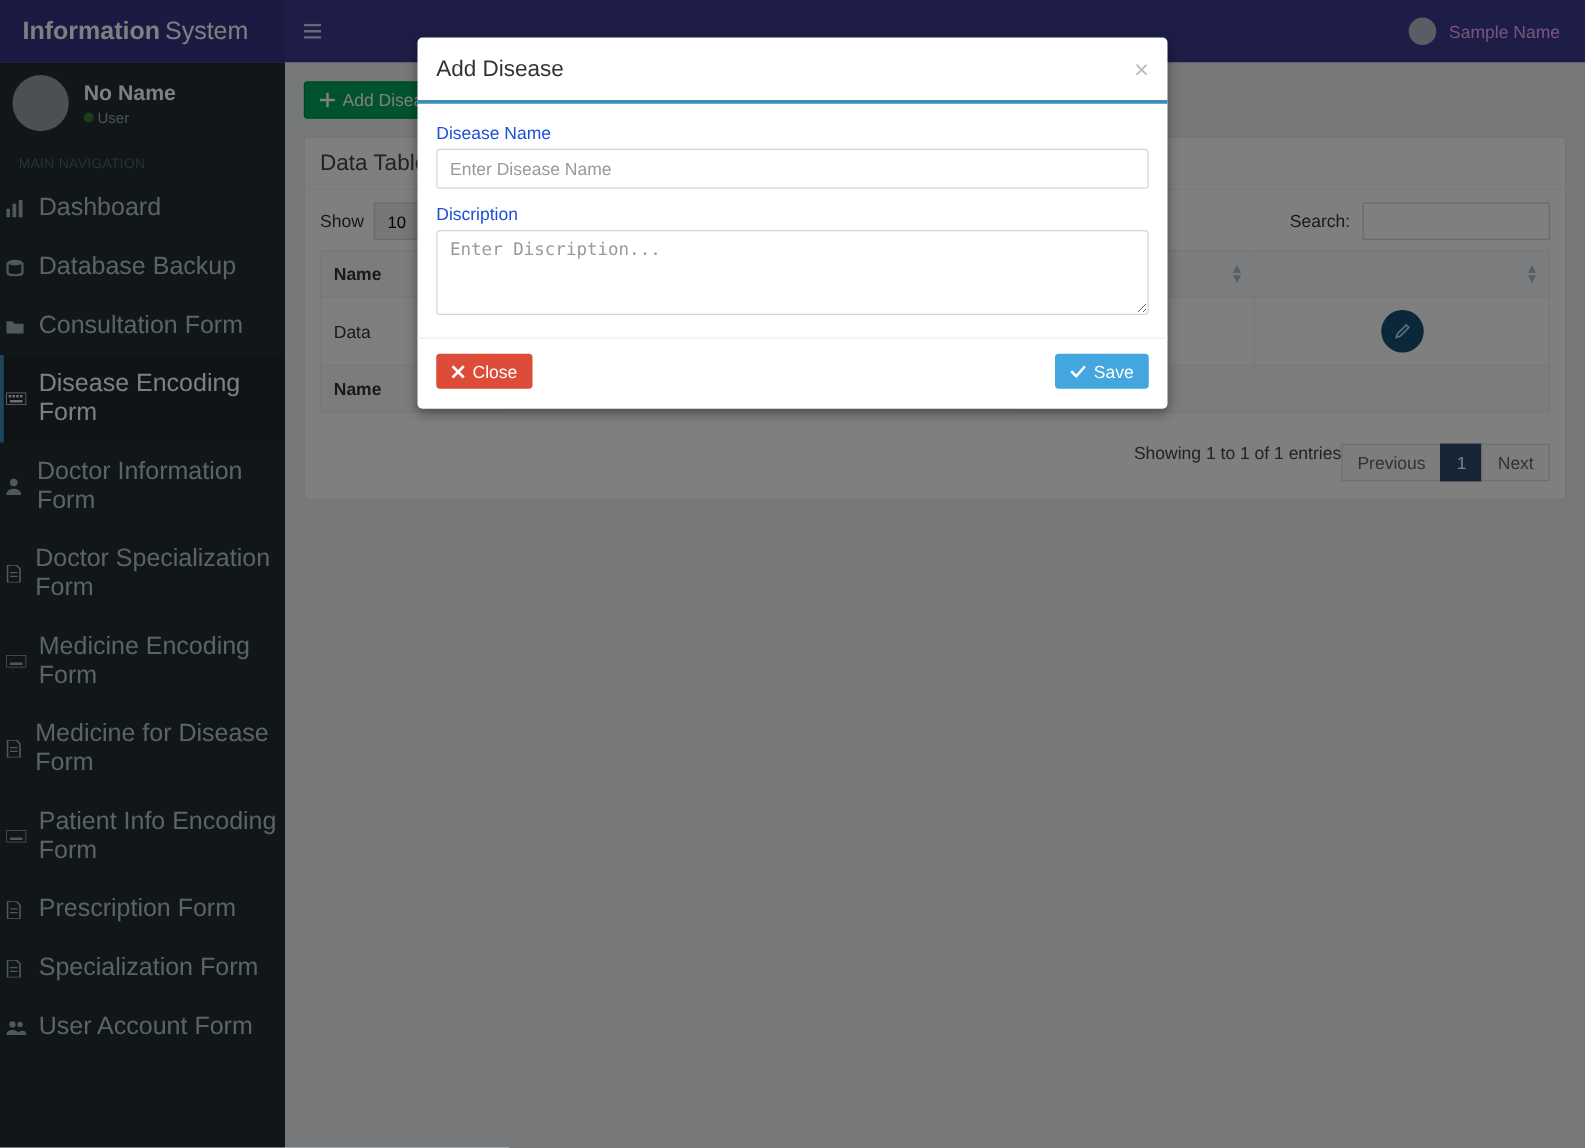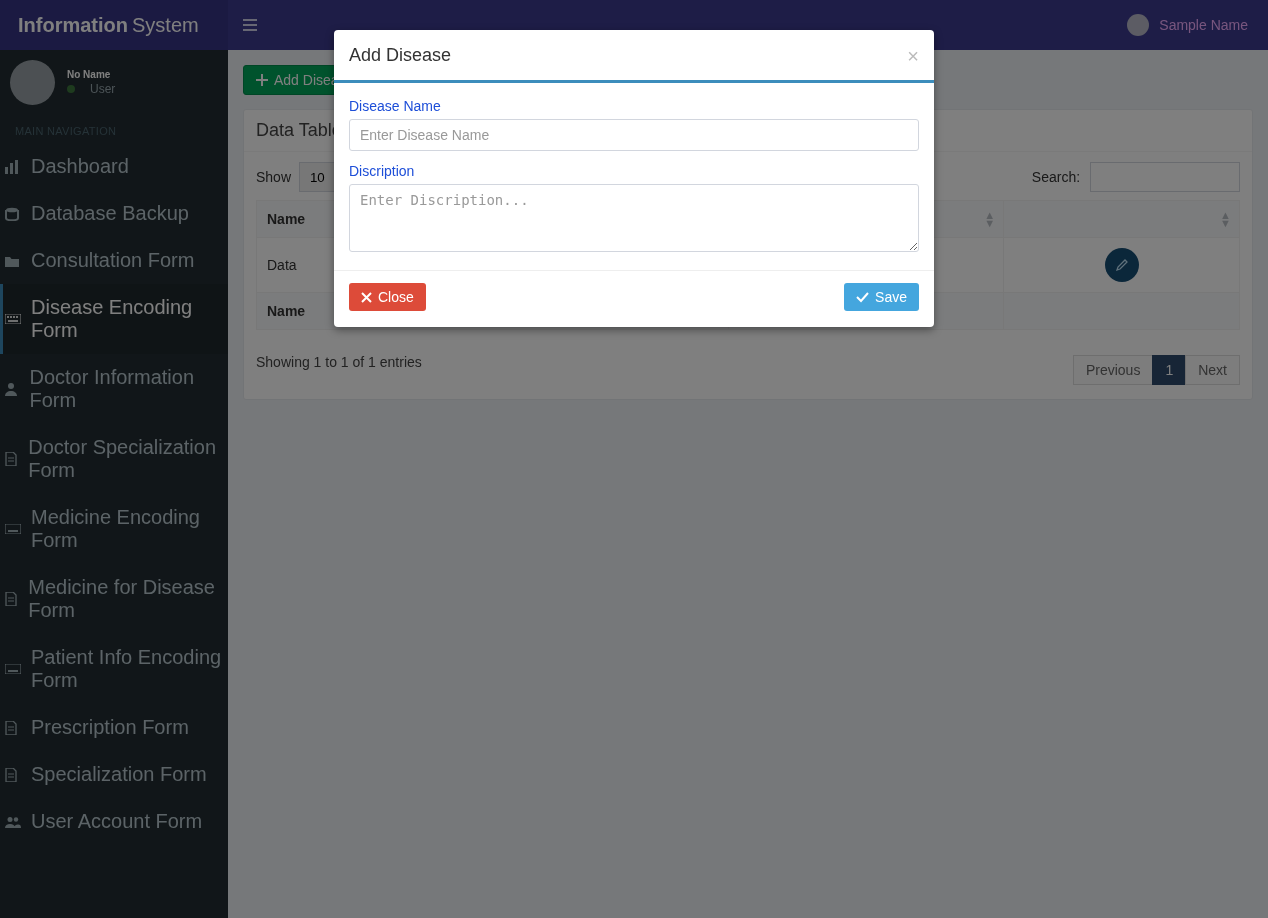--- a/index.html
+++ b/index.html
@@ -70,22 +70,22 @@
   .user-panel {
     padding: 10px;
     display: flex;
     align-items: center;
     gap: 12px;
   }
   .user-panel .avatar {
     width: 45px; height: 45px; border-radius: 50%;
     background: #99a1a7;
   }
-  .user-panel .info .name { color: #fff; font-size: 10px; font-weight: 600; }
-  .user-panel .info .role { font-size: 12px; color: #97a6ad; display: flex; align-items: center; gap: 15px; margin-top:2px;}
+  .user-panel .info .name { color: #fff; font-size: 17px; font-weight: 600; }
+  .user-panel .info .role { font-size: 12px; color: #97a6ad; display: flex; align-items: center; gap: 3px; margin-top:2px;}
   .dot-online { width:8px;height:8px;border-radius:50%;background:#3c763d;display:inline-block;}
 
   .nav-header {
     padding: 10px 15px 6px;
     font-size: 11px;
     color: #4b646f;
     letter-spacing: 0.3px;
   }
   .nav-item {
     display: flex;
@@ -167,21 +167,21 @@
   table.data th {
     background: #f7f8fa;
     font-weight: 700;
     position: relative;
   }
   .sort-arrows {
     position:absolute; right:8px; top:50%; transform:translateY(-50%);
     font-size: 11px; color:#b7bcc2; line-height: 8px;
   }
   .dt-bottom {
-    display:flex; justify-content:space-between; align-items:center; margin-top:8px;
+    display:flex; justify-content:flex-end; align-items:center; margin-top:8px;
     color:#444;
   }
   .pagination { display:flex; }
   .pagination a {
     border:1px solid #ddd; padding:6px 12px; color:#666; text-decoration:none; background:#fafafa;margin-top:17px;
   }
   .pagination a.active { background:#2e4b6c; color:#fff; border-color:#2e4b6c; }
   .pagination a + a { margin-left:-1px; }
 
   

